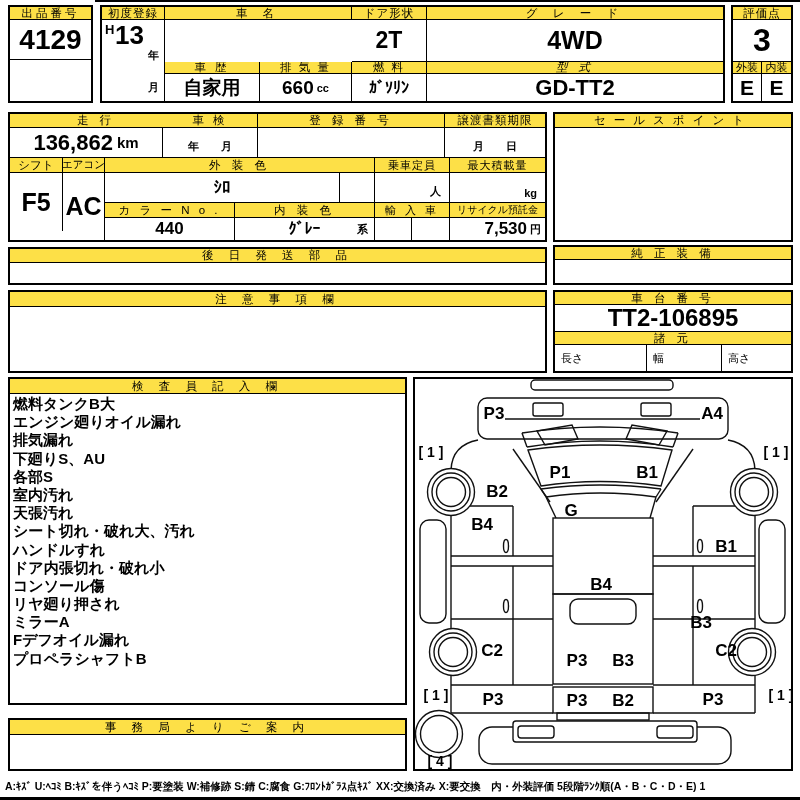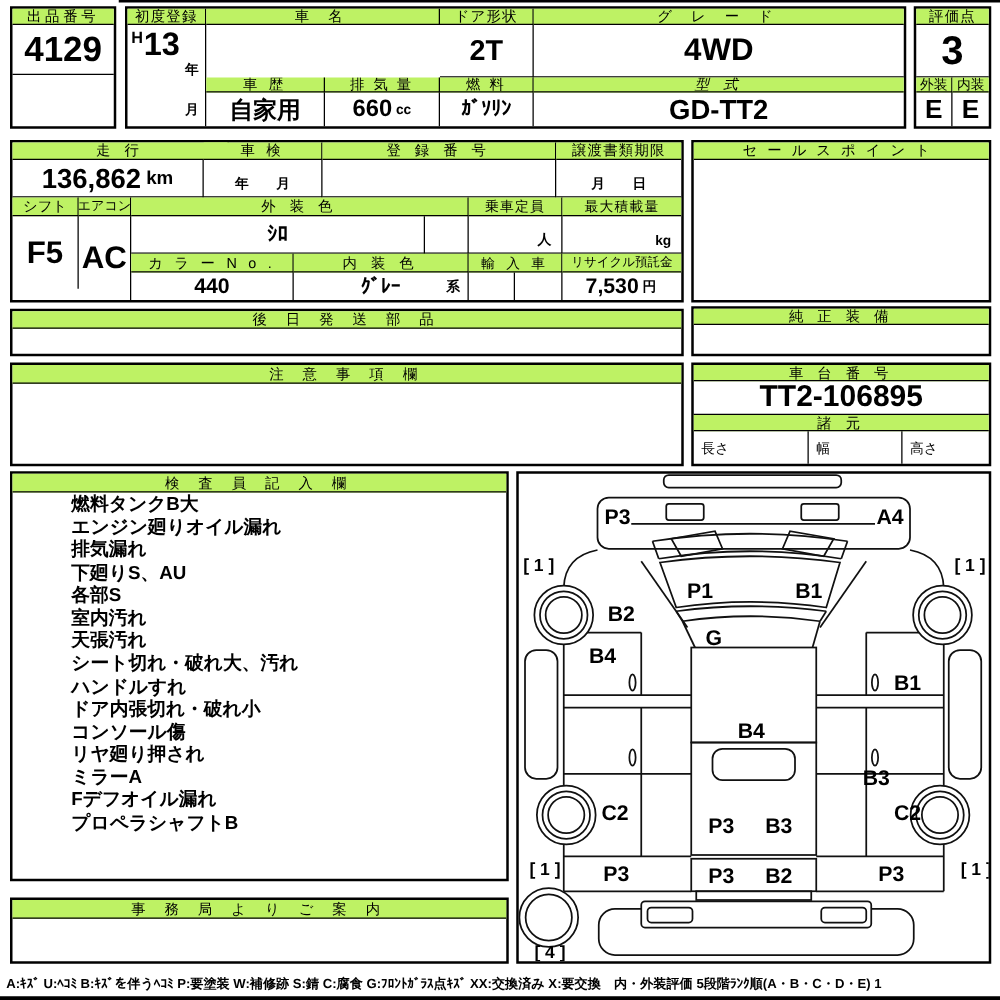--- a/index.html
+++ b/index.html
@@ -1,21 +1,21 @@
 <!DOCTYPE html>
 <html><head>
 <meta charset="utf-8">
 <style>
   html,body{margin:0;padding:0;background:#fff;}
   #page{position:relative;width:800px;height:800px;background:#fff;overflow:hidden;
         font-family:"Liberation Sans","DejaVu Sans",sans-serif;color:#000;}
   .box{position:absolute;border:2px solid #000;box-sizing:border-box;background:#fff;}
   .c{position:absolute;display:flex;align-items:center;justify-content:center;
      box-sizing:border-box;overflow:hidden;white-space:nowrap;}
-  .hd{background:#bef264;font-size:11.5px;font-weight:normal;}
+  .hd{background:#fde047;font-size:11.5px;font-weight:normal;}
   .br{border-right:1px solid #000;}
   .bb{border-bottom:1px solid #000;}
   .b{font-weight:bold;}
   .ls1{letter-spacing:1px;}.ls2{letter-spacing:2px;}.ls3{letter-spacing:3px;}
   .ls4{letter-spacing:4px;}.ls6{letter-spacing:6px;}.ls8{letter-spacing:8px;}
   .bt{align-items:flex-end;padding-bottom:3px;font-size:11px;font-weight:bold;}
   .rt{justify-content:flex-end;padding-right:8px;}
   .lf{justify-content:flex-start;padding-left:6px;}
   .unit{font-size:11px;font-weight:bold;margin-left:3px;}
   .line{height:18.2px;line-height:18.2px;font-size:15px;font-weight:bold;padding-left:3px;}
@@ -97,21 +97,21 @@
     <div class="c hd br bb ls4" style="left:225px;top:89px;width:140px;height:15px;">内 装 色</div>
     <div class="c hd br bb ls3" style="left:365px;top:89px;width:75px;height:15px;font-size:11px;">輸 入 車</div>
     <div class="c hd bb" style="left:440px;top:89px;width:95px;height:15px;font-size:10px;">リサイクル預託金</div>
     <div class="c b br" style="left:95px;top:104px;width:130px;height:22px;font-size:17px;">440</div>
     <div class="c br" style="left:225px;top:104px;width:140px;height:22px;">
       <span class="b" style="font-size:16px;">ｸﾞﾚｰ</span>
       <span style="position:absolute;right:6px;font-size:11px;font-weight:bold;">系</span>
     </div>
     <div class="c br" style="left:365px;top:104px;width:37px;height:22px;"></div>
     <div class="c br" style="left:402px;top:104px;width:38px;height:22px;"></div>
-    <div class="c rt" style="left:440px;top:104px;width:95px;height:22px;padding-right:20px;text-align:center;">
+    <div class="c rt" style="left:440px;top:104px;width:95px;height:22px;padding-right:4px;text-align:center;">
       <span class="b" style="font-size:17px;">7,530</span>
       <span class="unit">円</span>
     </div>
   </div>
 
   <div class="box" style="left:553px;top:112px;width:240px;height:130px;">
     <div class="c hd bb ls8" style="left:0;top:0;width:236px;height:14px;">セールスポイント</div>
     <div class="c" style="left:0;top:14px;width:236px;height:112px;"></div>
   </div>
 
@@ -133,21 +133,21 @@
     <div class="c hd bb ls4" style="left:0;top:0;width:236px;height:13px;">車 台 番 号</div>
     <div class="c b bb" style="left:0;top:13px;width:236px;height:27px;font-size:24px;">TT2-106895</div>
     <div class="c hd bb ls4" style="left:0;top:40px;width:236px;height:13px;">諸 元</div>
     <div class="c br lf" style="left:0;top:53px;width:92px;height:26px;font-size:11px;">長さ</div>
     <div class="c br lf" style="left:92px;top:53px;width:75px;height:26px;font-size:11px;">幅</div>
     <div class="c lf" style="left:167px;top:53px;width:69px;height:26px;font-size:11px;text-align:right;">高さ</div>
   </div>
 
   <div class="box" style="left:8px;top:377px;width:399px;height:328px;">
     <div class="c hd bb ls6" style="left:0;top:0;width:395px;height:15px;">検 査 員 記 入 欄</div>
-    <div style="position:absolute;left:0;top:16px;width:395px;height:307px;margin-left:44px;">
+    <div style="position:absolute;left:0;top:16px;width:395px;height:307px;">
         <div class="line">燃料タンクB大</div>
         <div class="line">エンジン廻りオイル漏れ</div>
         <div class="line">排気漏れ</div>
         <div class="line">下廻りS、AU</div>
         <div class="line">各部S</div>
         <div class="line">室内汚れ</div>
         <div class="line">天張汚れ</div>
         <div class="line">シート切れ・破れ大、汚れ</div>
         <div class="line">ハンドルすれ</div>
         <div class="line">ドア内張切れ・破れ小</div>

